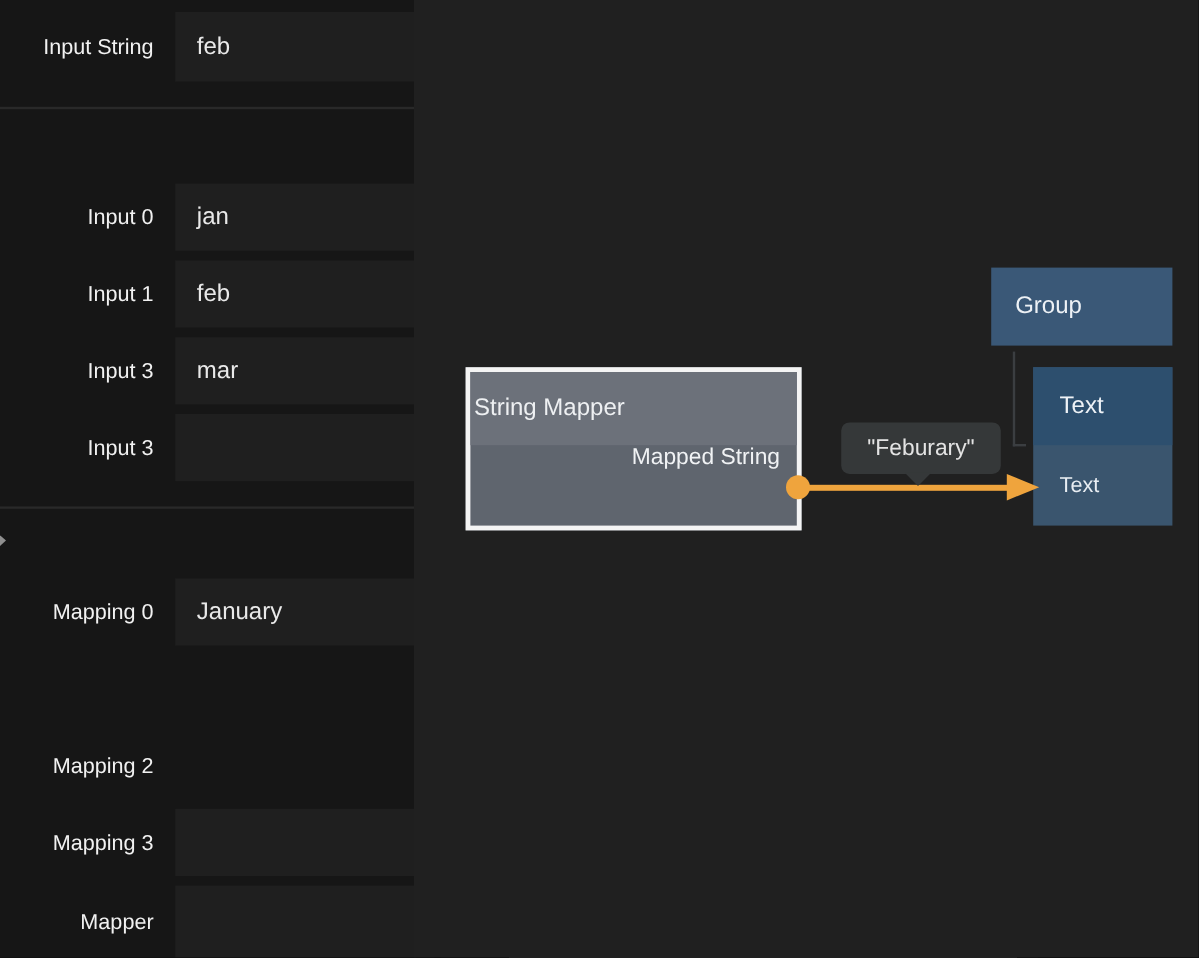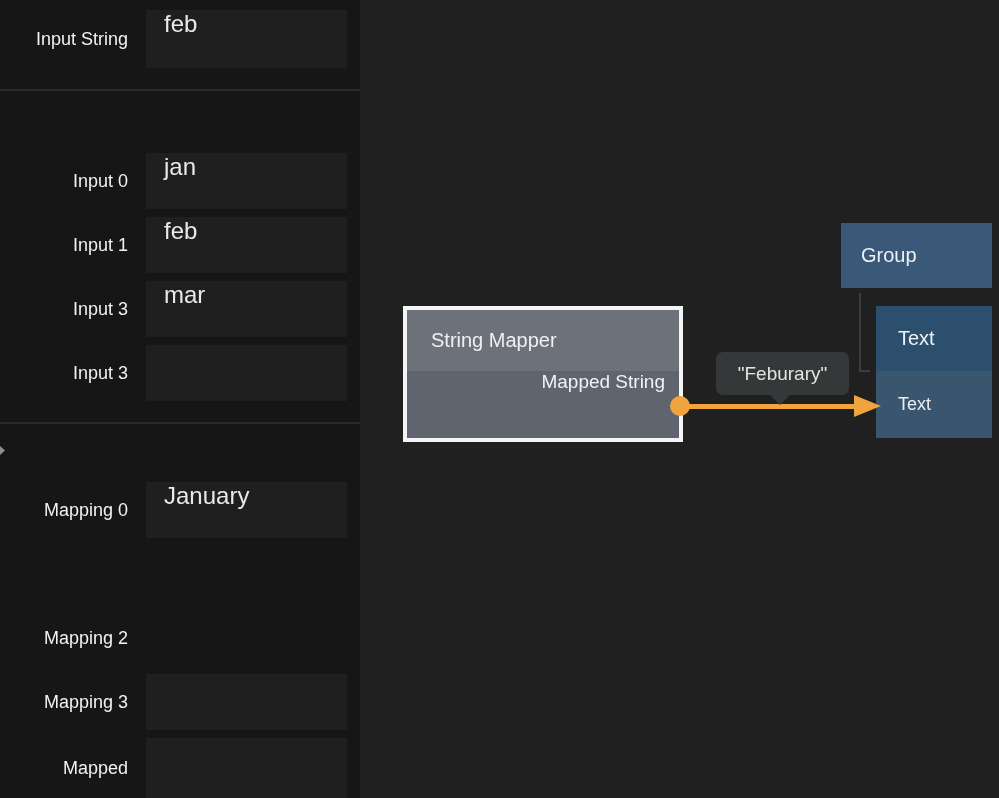--- a/index.html
+++ b/index.html
@@ -31,45 +31,45 @@
   }
   .prow{position:absolute;left:0;width:362px;height:56px;}
   .plabel{
     position:absolute;left:0;top:0;width:128px;height:100%;
     display:flex;align-items:center;justify-content:flex-end;
     color:#f1f1f1;font-size:18px;white-space:nowrap;
   }
   .pinput{
     position:absolute;left:146px;top:0;width:201px;height:100%;
     background:var(--field-bg);
-    display:flex;align-items:flex-start;padding-left:18px;
-    color:#e9e9e9;font-size:24px;white-space:nowrap;
+    display:flex;align-items:center;padding-left:18px;
+    color:#e9e9e9;font-size:20px;white-space:nowrap;
   }
   .hdiv{position:absolute;left:0;width:362px;height:2px;background:var(--divider);}
   .clip-glyph{
     position:absolute;left:0;top:446px;width:5px;height:9px;
     background:#8f8f8f;
     clip-path:polygon(0 0,100% 50%,0 100%);
   }
 
   
   .vdivider{position:absolute;left:362px;top:0;width:5px;height:798px;background:#060606;}
 
   
-  .canvas{position:absolute;left:360px;top:0;width:520px;height:798px;background:var(--canvas-bg);}
+  .canvas{position:absolute;left:345px;top:0;width:520px;height:798px;background:var(--canvas-bg);}
   
 
   .mapper-node{
     position:absolute;left:43px;top:306px;width:280px;height:136px;
     border:4px solid var(--node-border);
     background:var(--mapper-body);
   }
   .mapper-header{
     height:61px;background:var(--mapper-header);
-    display:flex;align-items:center;padding-left:24px;
+    display:flex;align-items:center;padding-left:3px;
     color:#eef0f2;font-size:20px;
   }
   .mapper-body-row{
     height:67px;display:flex;align-items:flex-start;justify-content:flex-end;
     padding-right:14px;color:#f0f2f4;font-size:19px;
   }
 
   .port-dot{
     position:absolute;left:310px;top:396px;width:20px;height:20px;
     border-radius:50%;background:var(--accent);
@@ -181,21 +181,21 @@
     </div>
 
     <div class="prow" style="top:674px">
       <div class="plabel">Mapping 3</div>
       <div class="pinput">
         <span></span>
       </div>
     </div>
 
     <div class="prow" style="top:738px;height:60px">
-      <div class="plabel">Mapped</div>
+      <div class="plabel">Mapper</div>
       <div class="pinput">
         <span></span>
       </div>
     </div>
 
   </aside>
 
   <div class="vdivider"></div>
 
   <main class="canvas">

